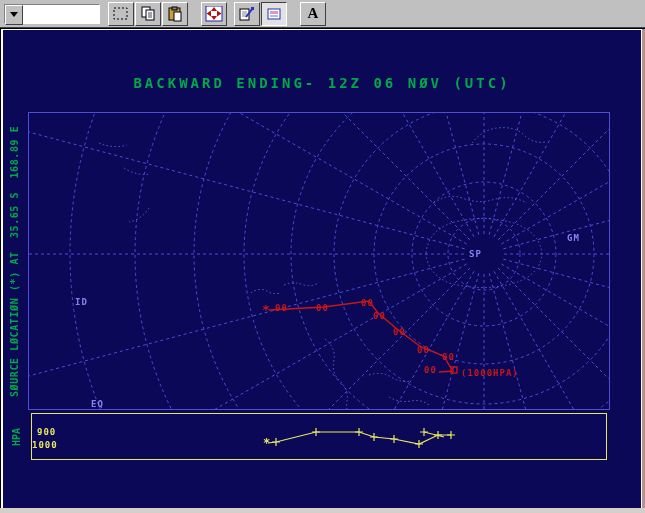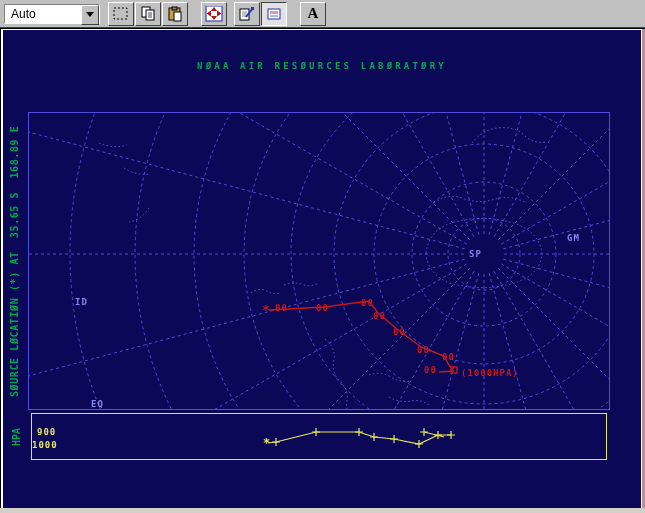--- a/index.html
+++ b/index.html
@@ -58,21 +58,20 @@
   .pstar{font:700 12px "DejaVu Sans Mono",monospace;fill:#e8e860;}
   .ytick{font:700 9px "DejaVu Sans Mono",monospace;fill:#e8e860;letter-spacing:1px;}
 </style>
 </head>
 <body>
 
 <div class="window">
 
   <div class="toolbar">
     <div class="combo">
-      <div class="combo-field">Auto</div>
       <div class="combo-btn">
           <div class="combo-arrow"></div>
         </div>
     </div>
     <div class="gap8"></div>
 
     <div class="tb-btn">
       <span>
         <svg width="18" height="16">
             <rect x="2" y="2" width="13" height="11" fill="none" stroke="#000" stroke-dasharray="2 2"></rect>
@@ -132,21 +131,21 @@
 
     <div class="tb-btn">
       <span class="a-label">A</span>
     </div>
   </div>
 
   <div class="edge e-left"></div>
   <div class="edge e-top"></div>
 
   <div class="canvas">
-    <div class="t1">NØAA AIR RESØURCES LABØRATØRY</div>
+    <div class="t2">BACKWARD ENDING- 12Z 06 NØV (UTC)</div>
 
     <div class="vlabel">SØURCE LØCATIØN (*) AT  35.65 S  168.89 E</div>
 
     <div class="mapframe">
       <svg id="mapsvg" width="580" height="296" viewBox="0 0 580 296">
           <line x1="475" y1="141" x2="1105" y2="141" class="grid"></line>
           <line x1="474.3185165257814" y1="146.17638090205043" x2="1082.8517870878945" y2="309.23237931663846" class="grid"></line>
           <line x1="472.3205080756888" y1="151" x2="1017.9165124598852" y2="465.99999999999994" class="grid"></line>
           <line x1="469.14213562373095" y1="155.14213562373095" x2="914.619407771256" y2="600.6194077712559" class="grid"></line>
           <line x1="465" y1="158.32050807568876" x2="780" y2="703.9165124598851" class="grid"></line>

